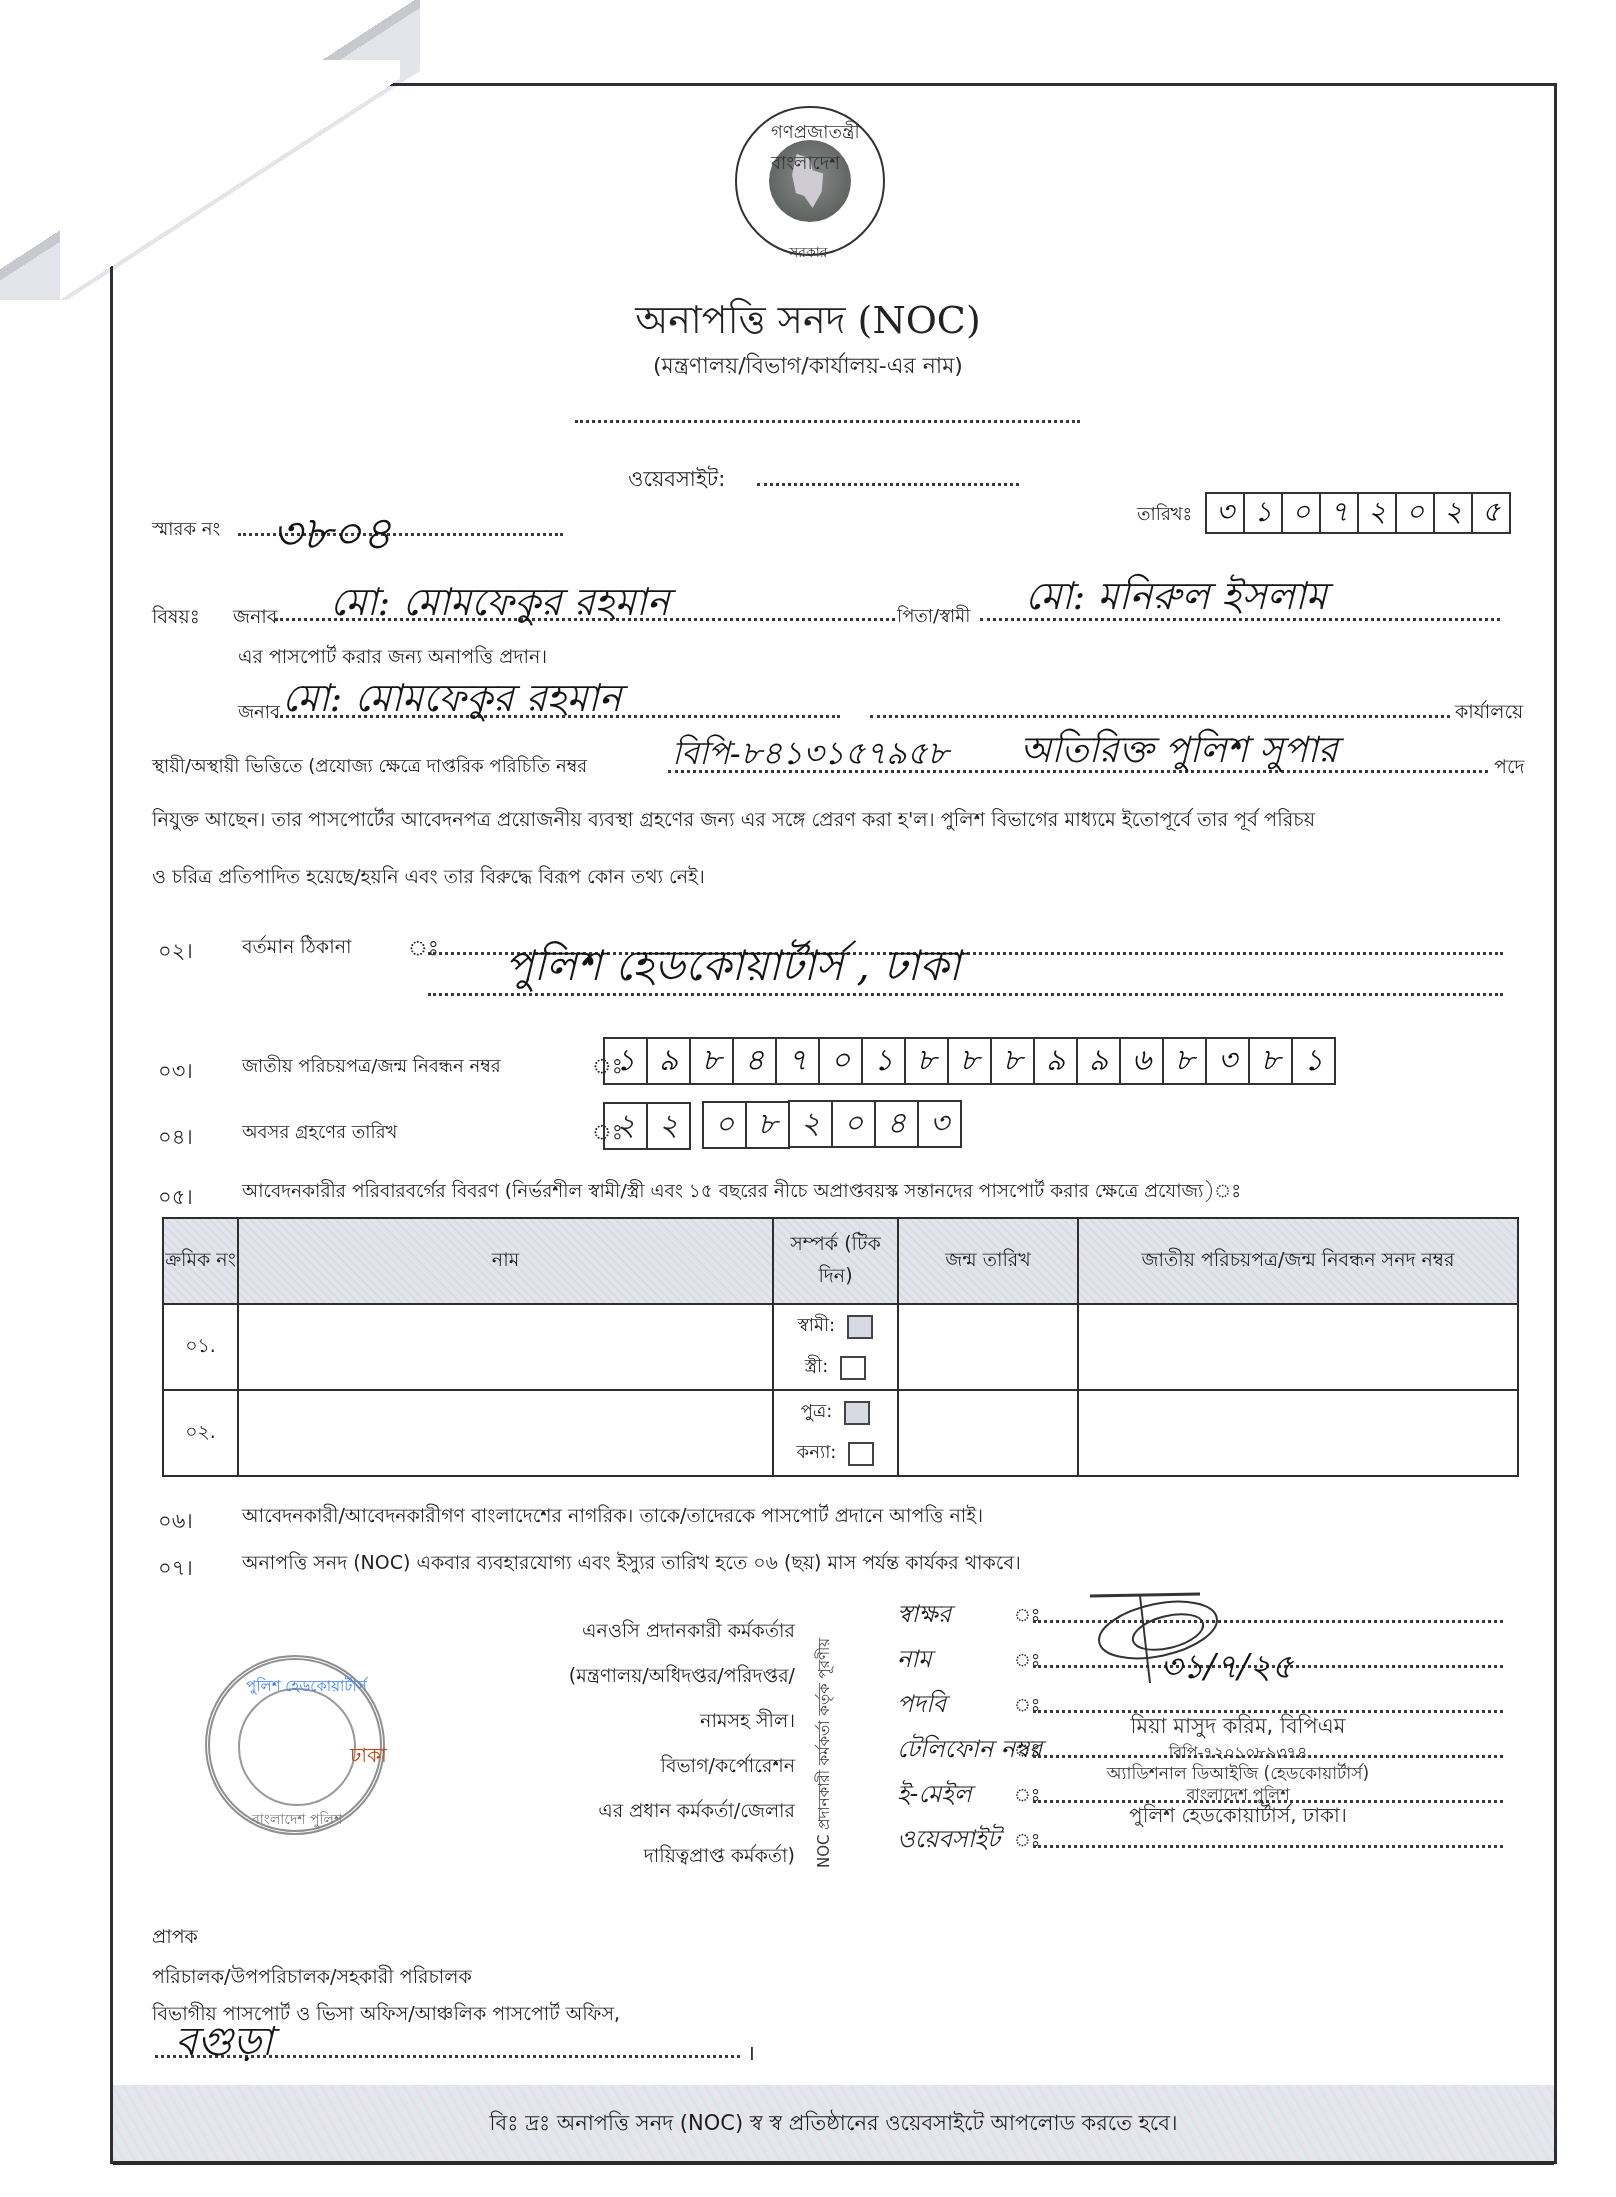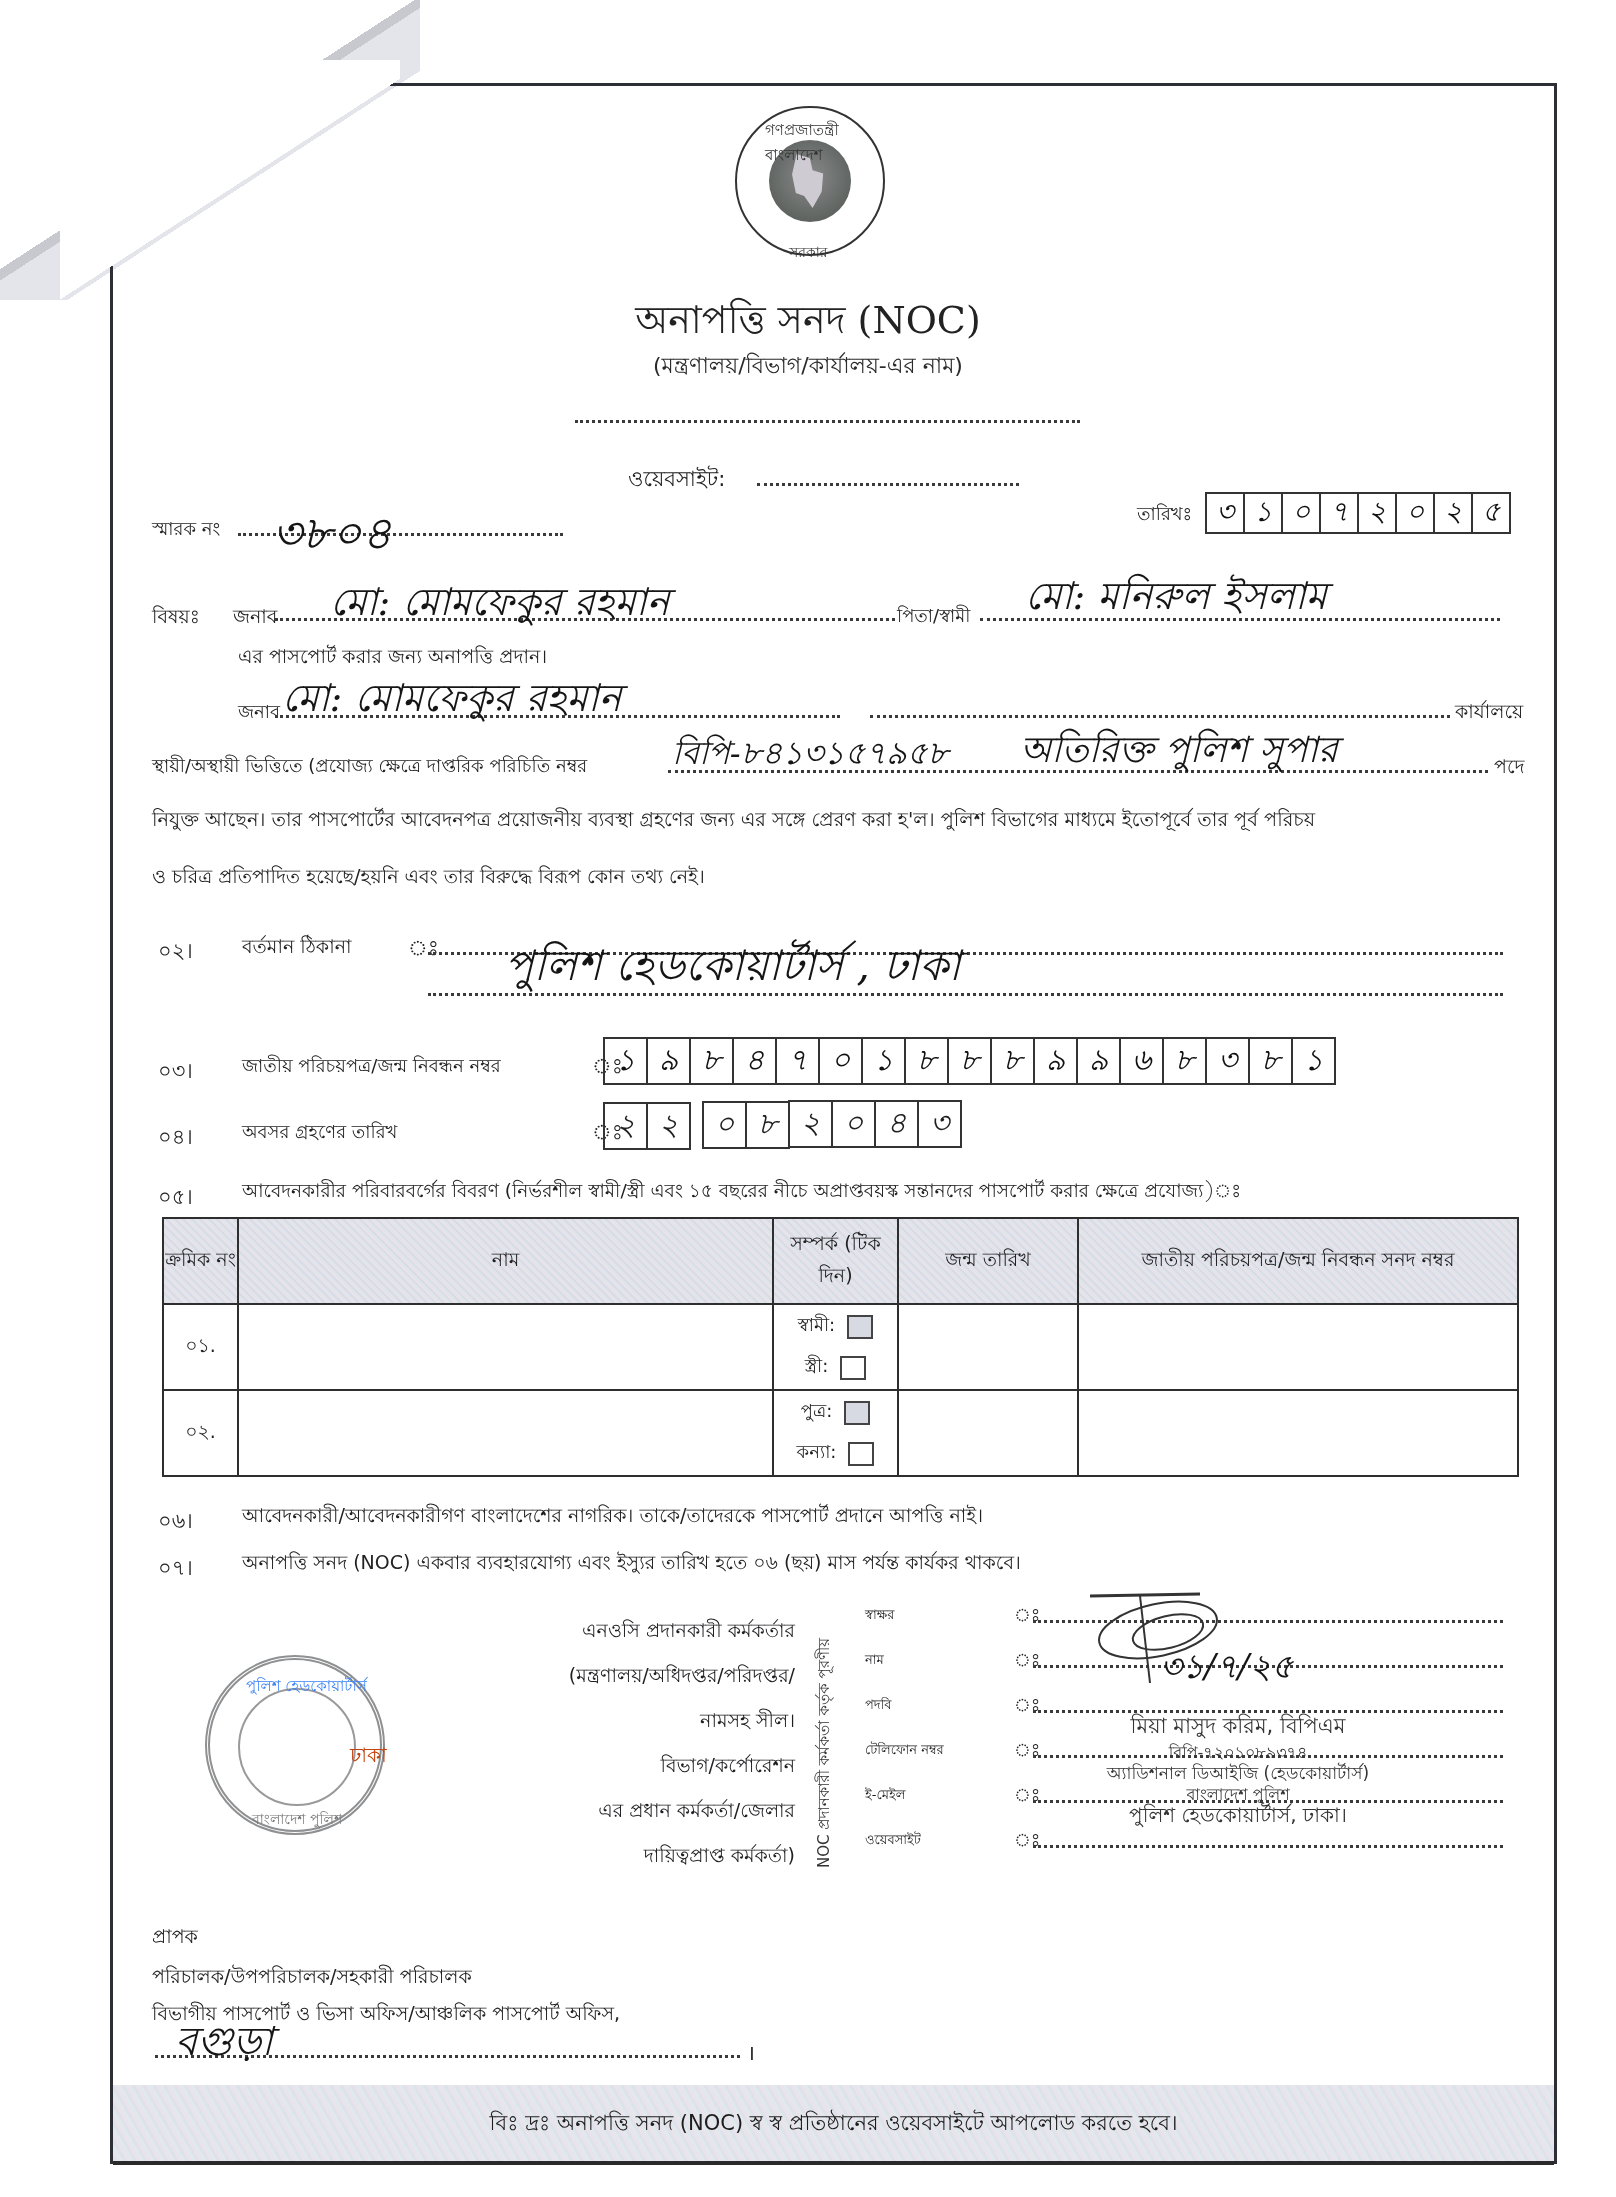--- a/index.html
+++ b/index.html
@@ -109,21 +109,21 @@
 <body>
 
 <div class="fold"></div>
 <div class="frame"></div>
 <div class="frame-cut"></div>
 
 <div class="emblem">
   <div class="emblem-inner">
     <div class="emblem-map"></div>
   </div>
-  <span class="emblem-text" style="left:28px; top:10px; font-size:15px;">গণপ্রজাতন্ত্রী বাংলাদেশ</span>
+  <span class="emblem-text" style="left:34px; top:10px; font-size:18px;">গণপ্রজাতন্ত্রী বাংলাদেশ</span>
   <span class="emblem-text" style="left:52px; top:133px;">সরকার</span>
 </div>
 
 <div class="title title-main">অনাপত্তি সনদ (NOC)</div>
 <div class="title title-sub">(মন্ত্রণালয়/বিভাগ/কার্যালয়-এর নাম)</div>
 <div class="dots" style="left:575px; top:420px; width:505px;"></div>
 <span class="txt" style="left:628px; top:463px;">ওয়েবসাইট:</span>
 <div class="dots" style="left:757px; top:483px; width:262px;"></div>
 
 <span class="txt" style="left:152px; top:515px; font-size:18px;">স্মারক নং</span>
@@ -289,21 +289,21 @@
 <div class="abs" style="left:430px; top:1608px; width:365px; text-align:right; font-size:19px; line-height:45px;">
   <div>এনওসি প্রদানকারী কর্মকর্তার</div>
   <div>(মন্ত্রণালয়/অধিদপ্তর/পরিদপ্তর/</div>
   <div>নামসহ সীল।</div>
   <div>বিভাগ/কর্পোরেশন</div>
   <div>এর প্রধান কর্মকর্তা/জেলার</div>
   <div>দায়িত্বপ্রাপ্ত কর্মকর্তা)</div>
 </div>
 <div class="vtext">NOC প্রদানকারী কর্মকর্তা কর্তৃক পূরণীয়</div>
 
-<div class="abs" style="left:865px; top:1592px; font-size:13px; line-height:45px;">
+<div class="abs" style="left:897px; top:1592px; font-size:24px; line-height:45px;font-style:italic;">
   <div>স্বাক্ষর</div>
   <div>নাম</div>
   <div>পদবি</div>
   <div>টেলিফোন নম্বর</div>
   <div>ই-মেইল</div>
   <div>ওয়েবসাইট</div>
 </div>
 <div class="abs" style="left:1014px; top:1592px; font-size:18px; line-height:45px;">
   <div>ঃ</div>
   <div>ঃ</div>

